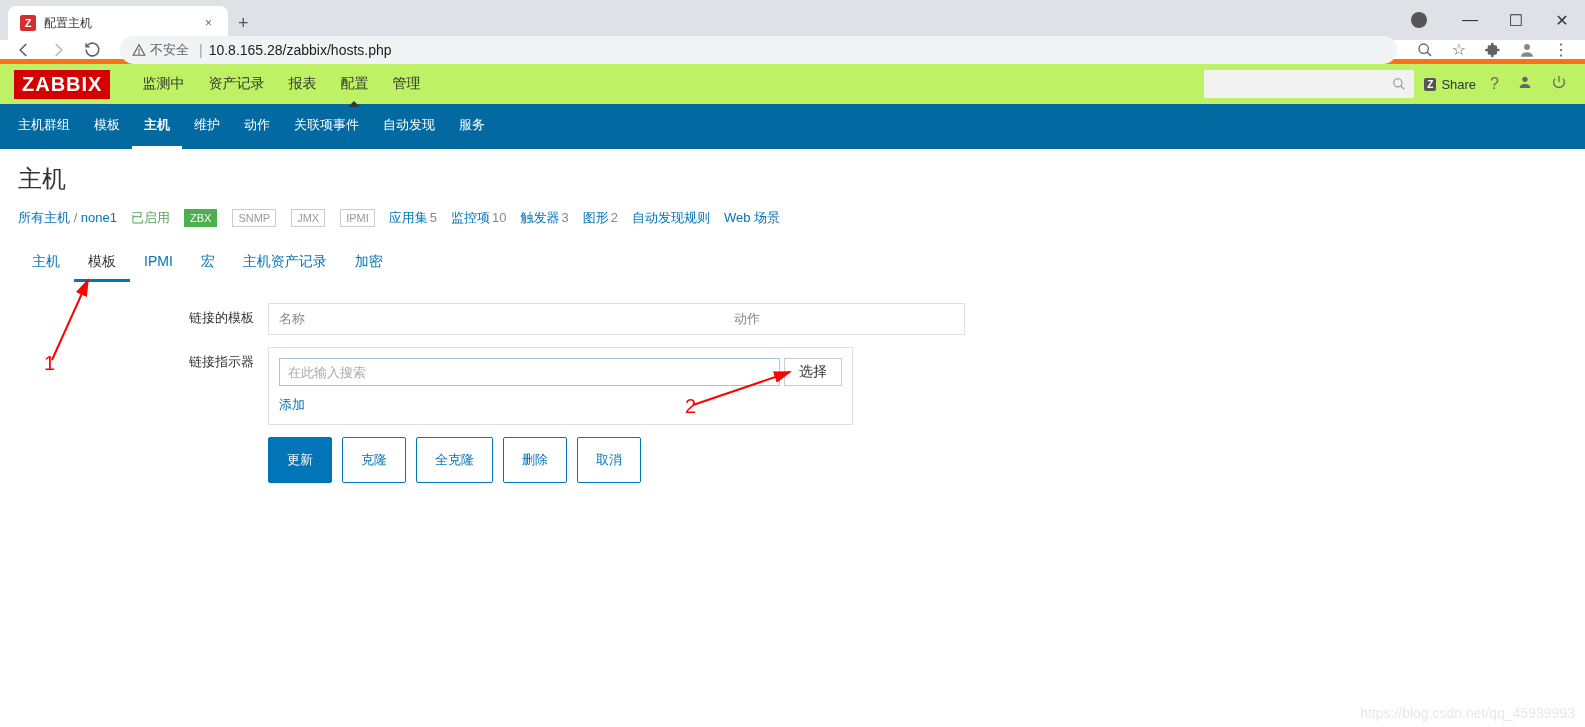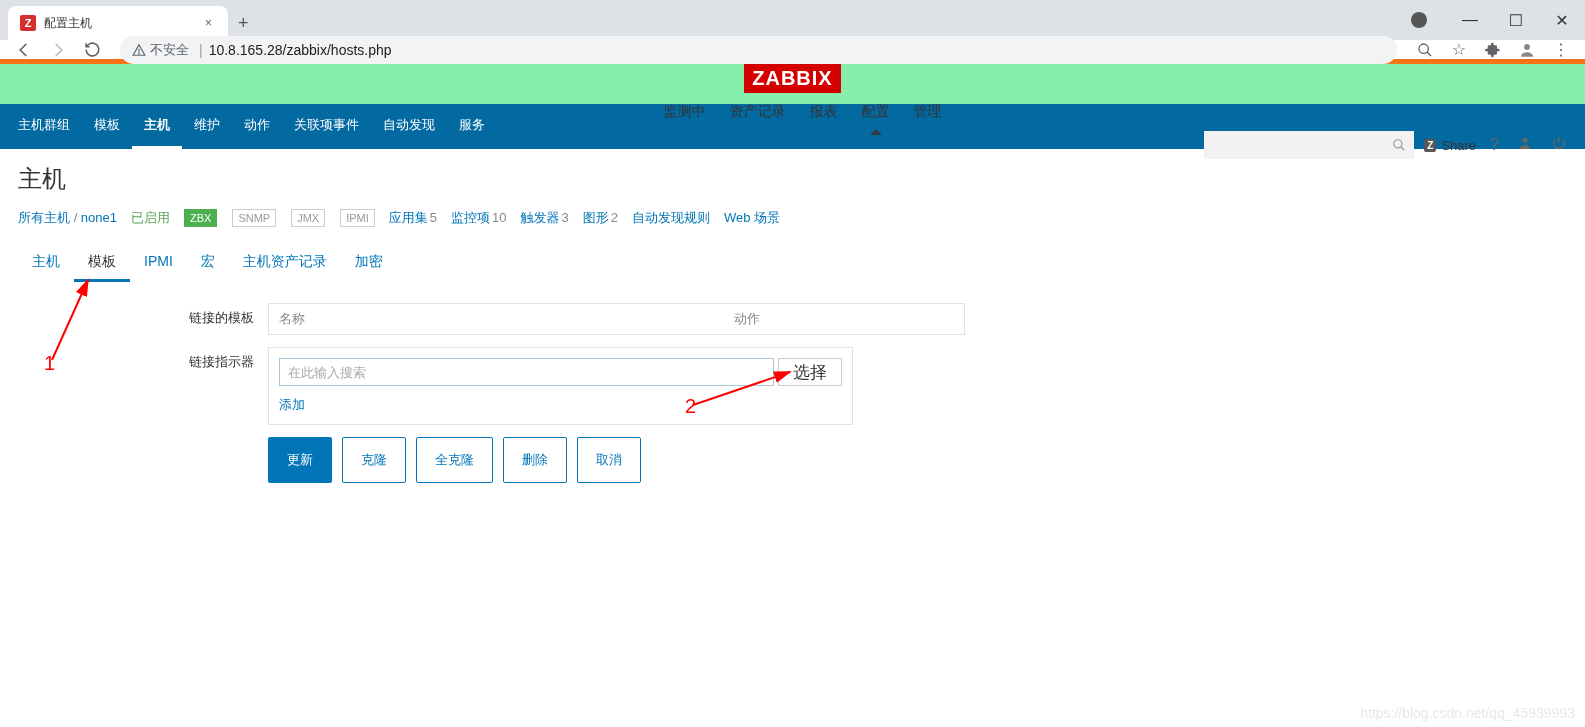--- a/index.html
+++ b/index.html
@@ -17,21 +17,21 @@
 
 .browser-toolbar { height: 24px; background: #fff; border-bottom: 5px solid #f97316; display: flex; align-items: center; padding: 8px 10px; gap: 6px; }
 .nav-btn { width: 28px; height: 28px; display: flex; align-items: center; justify-content: center; color: #5f6368; cursor: pointer; border-radius: 50%; }
 .nav-btn.disabled { color: #bbb; cursor: default; }
 .url-bar { flex: 1; height: 28px; background: #f1f3f4; border-radius: 14px; display: flex; align-items: center; padding: 0 12px; font-size: 14px; color: #202124; margin: 0 8px; }
 .url-warn { color: #5f6368; display: flex; align-items: center; gap: 4px; margin-right: 4px; font-size: 13px; }
 .url-sep { color: #9aa0a6; margin: 0 6px; }
 .tb-icon { width: 28px; height: 28px; display: flex; align-items: center; justify-content: center; color: #5f6368; cursor: pointer; border-radius: 50%; }
 
 
-.zheader { height: 40px; background: #86efac; display: flex; align-items: center; padding: 0 14px; position: relative; flex-direction: column; }
+.zheader { height: 40px; background: #bef264; display: flex; align-items: center; padding: 0 14px; position: relative; }
 .zlogo { background: #d40000; color: #fff; font-weight: bold; font-size: 20px; letter-spacing: 1px; padding: 3px 8px; font-family: Arial, sans-serif; }
 .topnav { display: flex; margin-left: 20px; }
 .topnav-item { padding: 10px 12px; font-size: 14px; color: #333; cursor: pointer; position: relative; }
 .topnav-item.active::after { content: ""; position: absolute; bottom: -4px; left: 50%; transform: translateX(-50%); border: 6px solid transparent; border-bottom-color: #313744; }
 .header-right { margin-left: auto; display: flex; align-items: center; gap: 10px; }
 .zsearch { width: 210px; height: 28px; background: #f2f2f2; display: flex; align-items: center; padding: 0 8px; color: #888; }
 .zsearch input { border: none; background: transparent; flex: 1; outline: none; font-size: 13px; }
 .share-badge { background: #555; color: #fff; font-size: 10px; font-weight: bold; padding: 1px 3px; border-radius: 2px; margin-right: 2px; }
 .share-text { font-size: 13px; color: #333; }
 .hicon { color: #666; cursor: pointer; padding: 4px; }
@@ -65,21 +65,21 @@
 
 .template-table { border: 1px solid #e0e0e0; width: 697px; }
 .template-table-head { display: flex; padding: 6px 10px; font-size: 13px; color: #888; }
 .tth-name { flex: 1; }
 .tth-action { width: 220px; }
 
 .indicator-box { border: 1px solid #e0e0e0; padding: 10px; width: 585px; }
 .indicator-row { display: flex; gap: 4px; align-items: center; }
 .search-input { flex: 1; height: 28px; border: 1px solid #a8c8dc; padding: 0 8px; font-size: 13px; outline: none; }
 .search-input::placeholder { color: #aaa; }
-.select-btn { height: 28px; padding: 0 14px; border: 1px solid #ccc; background: #fff; font-size: 17px; cursor: pointer; color: #333; }
+.select-btn { height: 28px; padding: 0 14px; border: 1px solid #ccc; background: #fff; font-size: 14px; cursor: pointer; color: #333; }
 .add-link { color: #0275b8; font-size: 13px; cursor: pointer; display: inline-block; margin-top: 10px; }
 
 .action-buttons { display: flex; gap: 10px; }
 .btn { height: 46px; padding: 0 18px; font-size: 13px; cursor: pointer; border-radius: 2px; }
 .btn-primary { background: #0275b8; color: #fff; border: 1px solid #0275b8; }
 .btn-outline { background: #fff; color: #0275b8; border: 1px solid #0275b8; }
 
 
 .annotation-svg { position: absolute; top: 0; left: 0; pointer-events: none; }
 .ann-text { position: absolute; color: #ff0000; font-size: 20px; pointer-events: none; }

